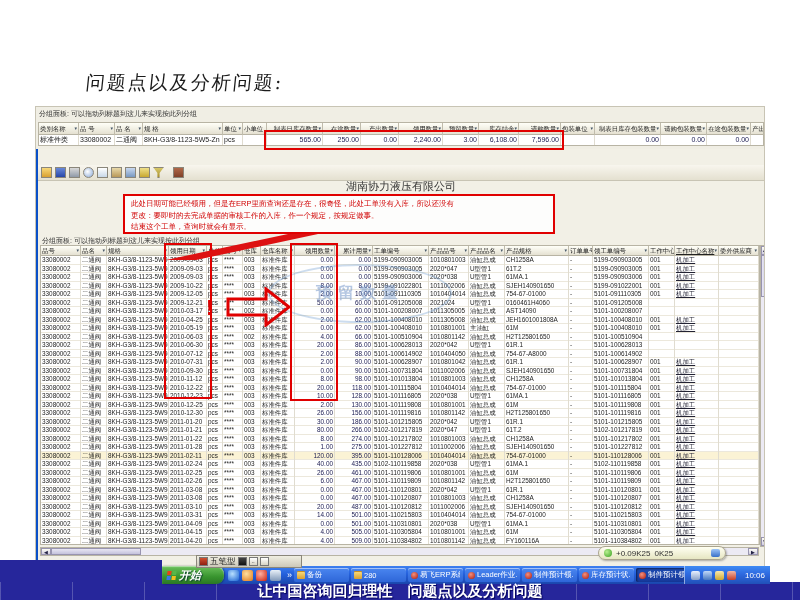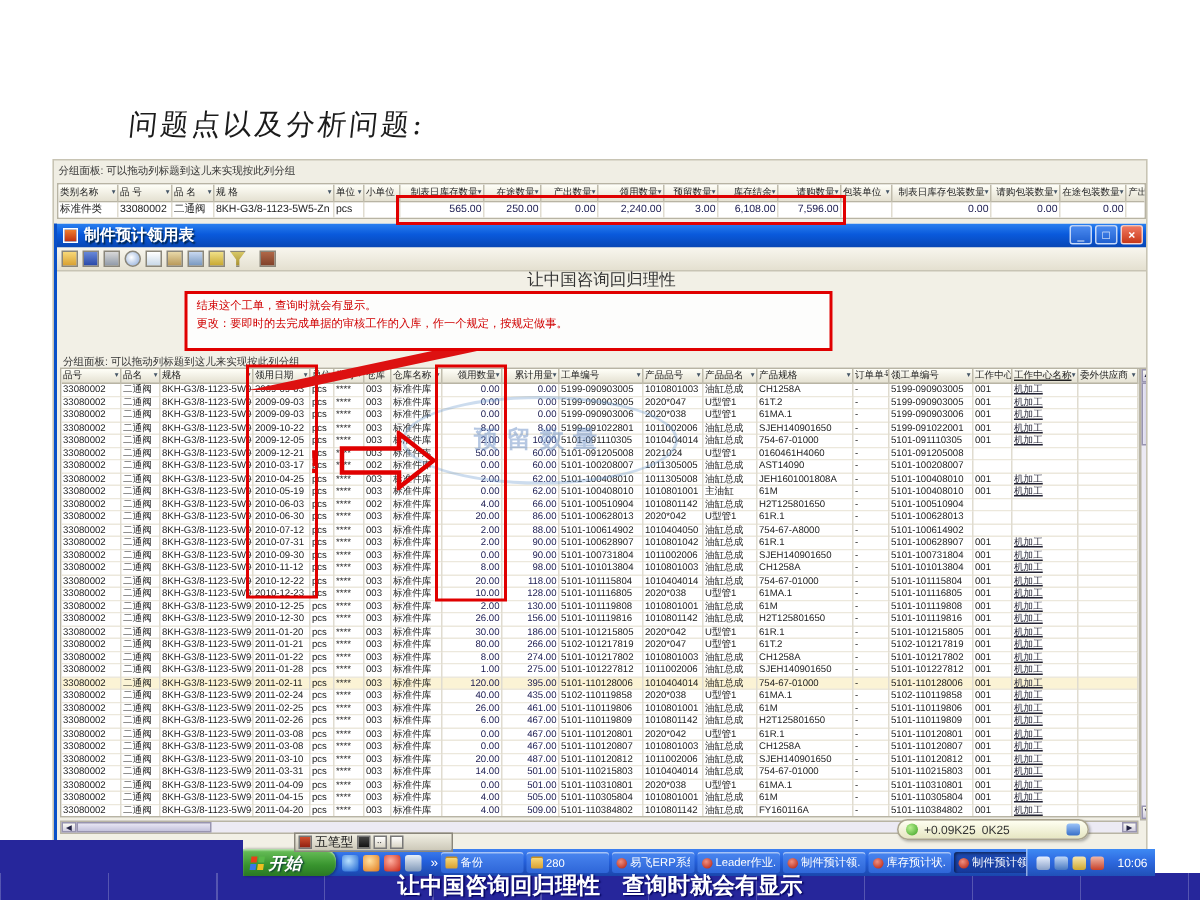--- a/index.html
+++ b/index.html
@@ -195,47 +195,39 @@
           <div class="gcell c13" style="width: 34px;"></div>
           <div class="gcell c14 num" style="width: 66px;">0.00</div>
           <div class="gcell c15 num" style="width: 46px;">0.00</div>
           <div class="gcell c16 num" style="width: 44px;">0.00</div>
           <div class="gcell c17 num" style="width: 44px;">0.00</div>
         </div>
       </div>
     <div class="redbox" style="left:228px;top:23px;width:296px;height:16px;"></div>
 
     <div class="appwin">
-      <div class="titlebar">
-        <span class="title-icon"></span>
-        <span class="title-text">制件预计领用表</span>
-        <span class="winbtns">
-          <span class="wbtn">_</span>
-          <span class="wbtn">□</span>
-          <span class="wbtn close">×</span>
-        </span>
-      </div>
       <div class="toolbar">
           <span class="ic ic-open-folder"></span>
           <span class="ic ic-save"></span>
           <span class="ic ic-print"></span>
           <span class="ic ic-search"></span>
           <span class="ic ic-copy"></span>
           <span class="ic ic-paste"></span>
           <span class="ic ic-print-preview"></span>
           <span class="ic ic-flag"></span>
           <span class="ic ic-filter"></span>
           <span class="ic ic-exit"></span>
         </div>
 
-      <div class="company">让中国咨询回归理性</div>
+      <div class="company">湖南协力液压有限公司</div>
 
       <div class="anno">
+        <div>此处日期可能已经领用，但是在ERP里面查询还是存在，很奇怪，此处工单没有入库，所以还没有</div>
+        <div>更改：要即时的去完成单据的审核工作的入库，作一个规定，按规定做事。</div>
         <div>结束这个工单，查询时就会有显示。</div>
-        <div>更改：要即时的去完成单据的审核工作的入库，作一个规定，按规定做事。</div>
       </div>
       <svg class="pointer-svg" style="left:100px;top:85px;" width="220" height="26" viewBox="0 0 220 26">
         <polygon points="150,0 180,0 58,26 28,26" fill="#DD1111"></polygon>
       </svg>
 
       <div class="hint" style="position:absolute;left:4px;top:87px;">分组面板: 可以拖动列标题到这儿来实现按此列分组</div>
 
       <div class="gridbox main" style="left:2px;top:96px;width:720px;height:300px;">
           <div class="grow ghead">
             <div class="gcell c0" style="width: 40px;">品号</div>
@@ -1100,15 +1092,15 @@
           <span class="ic ic-network"></span>
           <span class="ic ic-volume"></span>
           <span class="ic ic-message"></span>
         </span>
       <span class="clock">10:06</span>
     </div>
   </div>
 
   <div class="footer-left-block"></div>
   <div class="footer-band"></div>
-  <div class="footer-text">让中国咨询回归理性　查询时就会有显示</div>
+  <div class="footer-text">让中国咨询回归理性　问题点以及分析问题</div>
 
 </div>
 
 </body></html>

